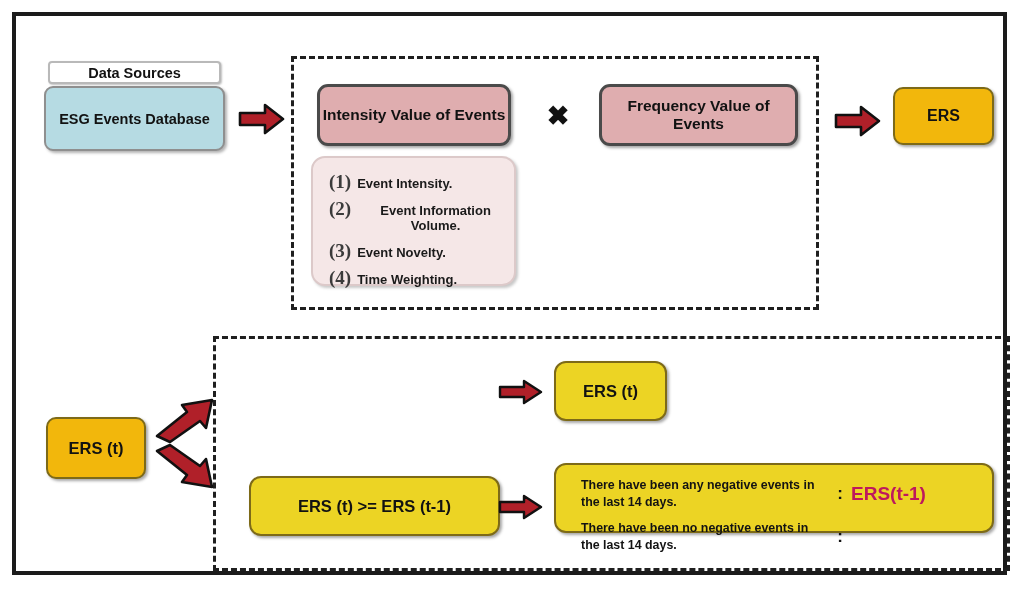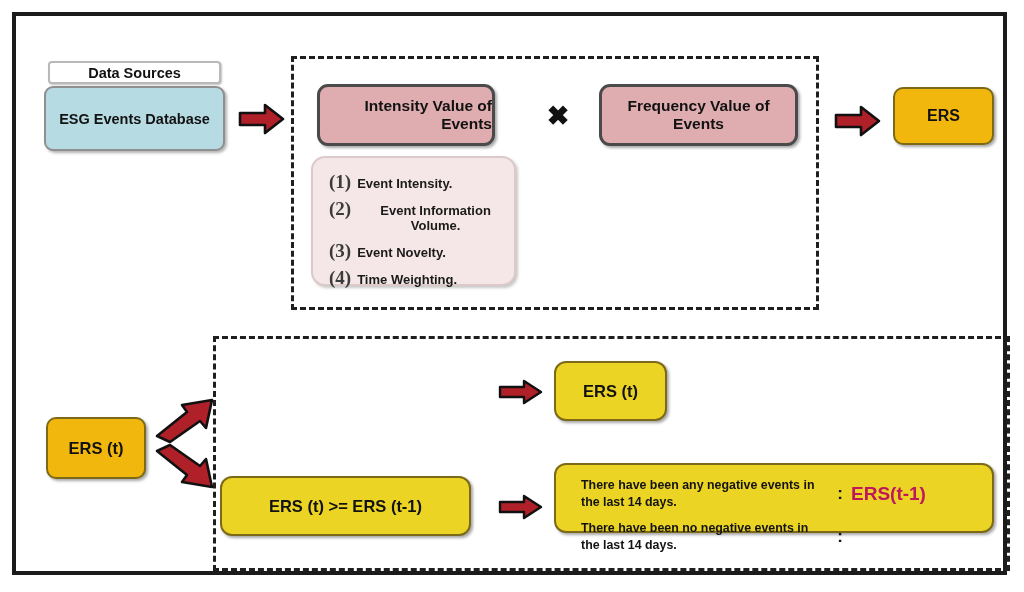--- a/index.html
+++ b/index.html
@@ -25,21 +25,21 @@
           border:2px solid #8f8f8f;border-radius:9px;font-size:14.5px;
           box-shadow:2px 2px 3px rgba(0,0,0,.3);}
 
   
   .pink-head{background:#dfadaf;border:3px solid #4a4a4a;border-radius:11px;
              font-size:15.5px;box-shadow:2px 2px 3px rgba(0,0,0,.35);z-index:3;}
   .pink-body{background:#f5e7e7;border:2px solid #dcc9c9;border-radius:14px;
              box-shadow:2px 2px 3px rgba(0,0,0,.22);z-index:2;
              display:block;padding:14px 0 0 0;}
 
-  #intensity-head{left:301px;top:68px;width:178px;height:62px;text-align:right;}
+  #intensity-head{left:301px;top:68px;width:194px;height:62px;}
   #intensity-body{left:295px;top:140px;width:205px;height:130px;}
   #freq-head{left:583px;top:68px;width:199px;height:62px;}
   #freq-body{left:580px;top:140px;width:202px;height:97px;}
 
   .list-row{display:flex;align-items:baseline;gap:6px;padding:0 0 8px 16px;
             font-size:13px;font-weight:bold;color:#1a1a1a;}
   .list-num{font-size:19px;color:#3b3b3b;font-weight:bold;
             font-family:"Liberation Serif",serif;line-height:1;}
   #freq-body .ftext{font-size:13.2px;font-weight:bold;line-height:1.45;
                     padding:10px 16px 0 16px;color:#141414;}
@@ -49,21 +49,21 @@
 
   
   .amber{background:#f2b70c;border:2px solid #7d6a18;border-radius:10px;
          box-shadow:2px 2px 3px rgba(0,0,0,.35);}
   .lemon{background:#ecd424;border:2px solid #7d6a18;border-radius:12px;
          box-shadow:2px 2px 3px rgba(0,0,0,.35);}
 
   #ers-out{left:877px;top:71px;width:101px;height:58px;font-size:16px;}
   #ers-t-in{left:30px;top:401px;width:100px;height:62px;font-size:16.5px;}
   #cond-lt{left:215px;top:345px;width:251px;height:60px;font-size:16.5px;}
-  #cond-ge{left:204px;top:460px;width:251px;height:60px;font-size:16.5px;}
+  #cond-ge{left:233px;top:460px;width:251px;height:60px;font-size:16.5px;}
   #res-erst{left:538px;top:345px;width:113px;height:60px;font-size:16.5px;}
   #outcome{left:538px;top:447px;width:440px;height:70px;display:block;padding:7px;}
 
   .outcome-row{display:flex;align-items:center;height:43px;padding-left:18px;}
   .outcome-text{width:248px;font-size:12.4px;font-weight:bold;line-height:1.3;
                 color:#131313;text-align:left;}
   .outcome-colon{width:22px;font-size:17px;font-weight:bold;color:#131313;text-align:center;}
   .outcome-val{font-size:19px;font-weight:bold;color:#be185d;}
 
   

